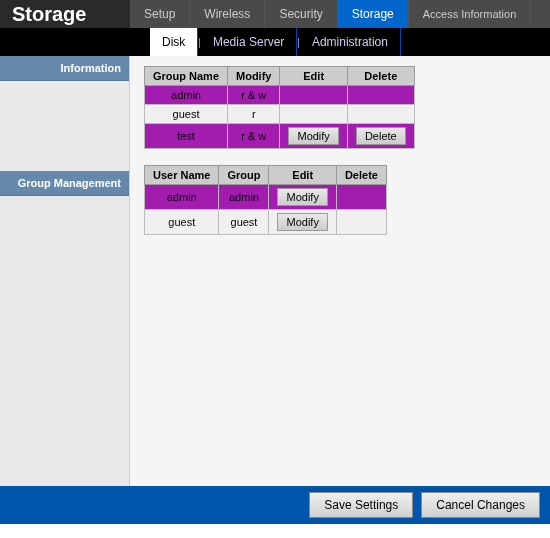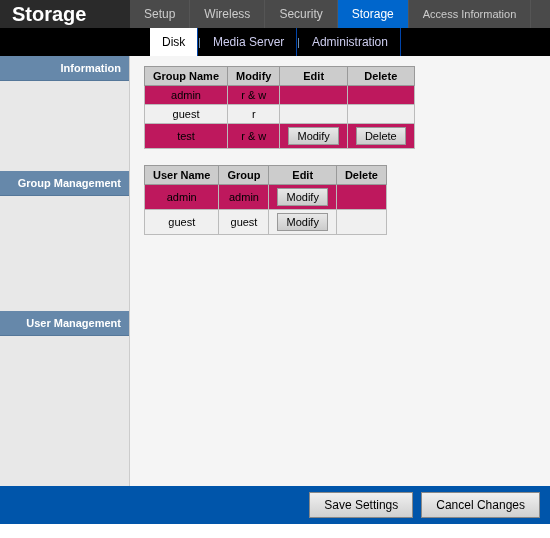--- a/index.html
+++ b/index.html
@@ -33,21 +33,21 @@
     .info-row { display: flex; align-items: center; margin-bottom: 8px; }
     .info-label { width: 160px; color: #333; font-size: 12px; }
     .info-value { font-size: 12px; color: #000; }
     .info-value.bold { font-weight: bold; }
     .info-input { border: 1px solid #999; padding: 2px 4px; font-size: 12px; width: 110px; }
 
     .create-btn { background: linear-gradient(to bottom, #e8e8e8, #cccccc); border: 1px solid #999; padding: 4px 10px; font-size: 11px; cursor: pointer; margin-bottom: 8px; }
 
     table { border-collapse: collapse; font-size: 11px; width: auto; }
     table th { background: #ccc; border: 1px solid #999; padding: 3px 8px; text-align: center; font-weight: bold; }
-    table td { border: 1px solid #bbb; padding: 3px 8px; text-align: center; background: #be185d; }
+    table td { border: 1px solid #bbb; padding: 3px 8px; text-align: center; background: #a21caf; }
     table tr:nth-child(even) td { background: #f0f0f0; }
 
     .modify-btn { background: linear-gradient(to bottom, #e8e8e8, #cccccc); border: 1px solid #999; padding: 2px 8px; font-size: 11px; cursor: pointer; }
     .delete-btn { background: linear-gradient(to bottom, #e8e8e8, #cccccc); border: 1px solid #999; padding: 2px 8px; font-size: 11px; cursor: pointer; }
 
     
     .footer { background: #0055aa; height: 38px; display: flex; align-items: center; justify-content: flex-end; padding: 0 10px; gap: 8px; }
     .footer-btn { background: linear-gradient(to bottom, #f0f0f0, #d0d0d0); border: 1px solid #888; padding: 5px 14px; font-size: 12px; cursor: pointer; color: #000; text-align: right; }
 
     .section-spacer { height: 14px; background: #e8e8e8; }
@@ -74,21 +74,20 @@
   <div class="sub-tab">Administration</div>
 </div>
 
 <div class="main">
 
   <div class="sidebar">
     <div class="sidebar-section">Information</div>
     <div class="section-spacer" style="height:90px;"></div>
     <div class="sidebar-section">Group Management</div>
     <div class="section-spacer" style="height:115px;"></div>
-    <div class="sidebar-section">User Management</div>
   </div>
 
   <div class="content">
 
 
     <div class="section-block">
       <table>
         <thead>
           <tr>
             <th>Group Name</th>

